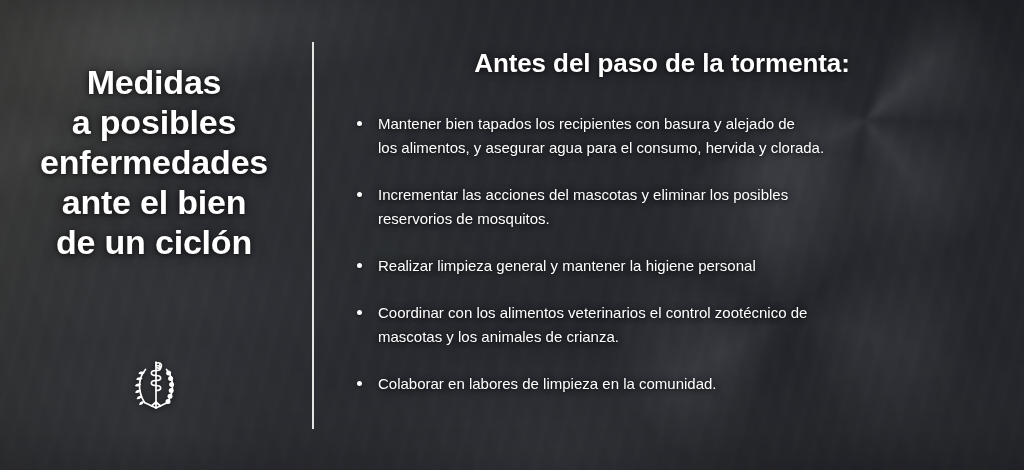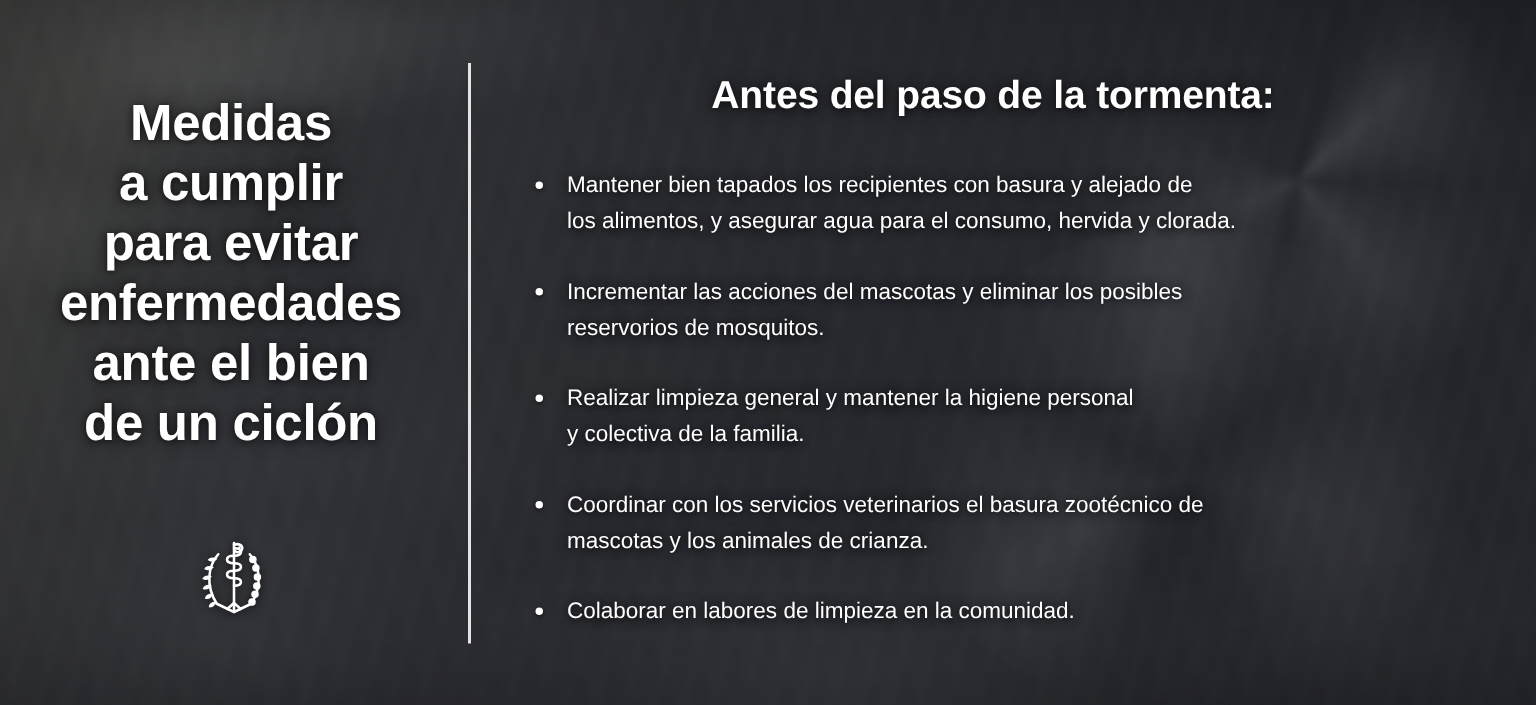--- a/index.html
+++ b/index.html
@@ -194,22 +194,21 @@
   <div class="bg-layer bg-noise"></div>
   <div class="bg-layer bg-scrim"></div>
   <div class="bg-layer bg-vignette"></div>
 
   <div class="content">
 
     <div class="left-panel">
 
       <div class="headline">
         <span class="hl-line">Medidas</span>
-        <span class="hl-line">a cumplir</span>
-        <span class="hl-line">para evitar</span>
+        <span class="hl-line">a posibles</span>
         <span class="hl-line">enfermedades</span>
         <span class="hl-line">ante el bien</span>
         <span class="hl-line">de un ciclón</span>
       </div>
 
       <div class="emblem">
         <svg viewBox="0 0 64 64" xmlns="http://www.w3.org/2000/svg" aria-hidden="true">
           <g fill="none" stroke="#ffffff" stroke-width="1.7" stroke-linecap="round" stroke-linejoin="round">
 
             <line x1="32" y1="10" x2="32" y2="52"></line>
@@ -263,26 +262,25 @@
 
         <li class="bullet">
           <span class="bullet-dot"></span>
           <span class="bullet-line">Incrementar las acciones del mascotas y eliminar los posibles</span>
           <span class="bullet-line">reservorios de mosquitos.</span>
         </li>
 
         <li class="bullet">
           <span class="bullet-dot"></span>
           <span class="bullet-line">Realizar limpieza general y mantener la higiene personal</span>
-          <span class="bullet-line">y colectiva de la familia.</span>
-        </li>
-
-        <li class="bullet">
-          <span class="bullet-dot"></span>
-          <span class="bullet-line">Coordinar con los servicios veterinarios el basura zootécnico de</span>
+        </li>
+
+        <li class="bullet">
+          <span class="bullet-dot"></span>
+          <span class="bullet-line">Coordinar con los alimentos veterinarios el control zootécnico de</span>
           <span class="bullet-line">mascotas y los animales de crianza.</span>
         </li>
 
         <li class="bullet">
           <span class="bullet-dot"></span>
           <span class="bullet-line">Colaborar en labores de limpieza en la comunidad.</span>
         </li>
 
       </ul>
 

